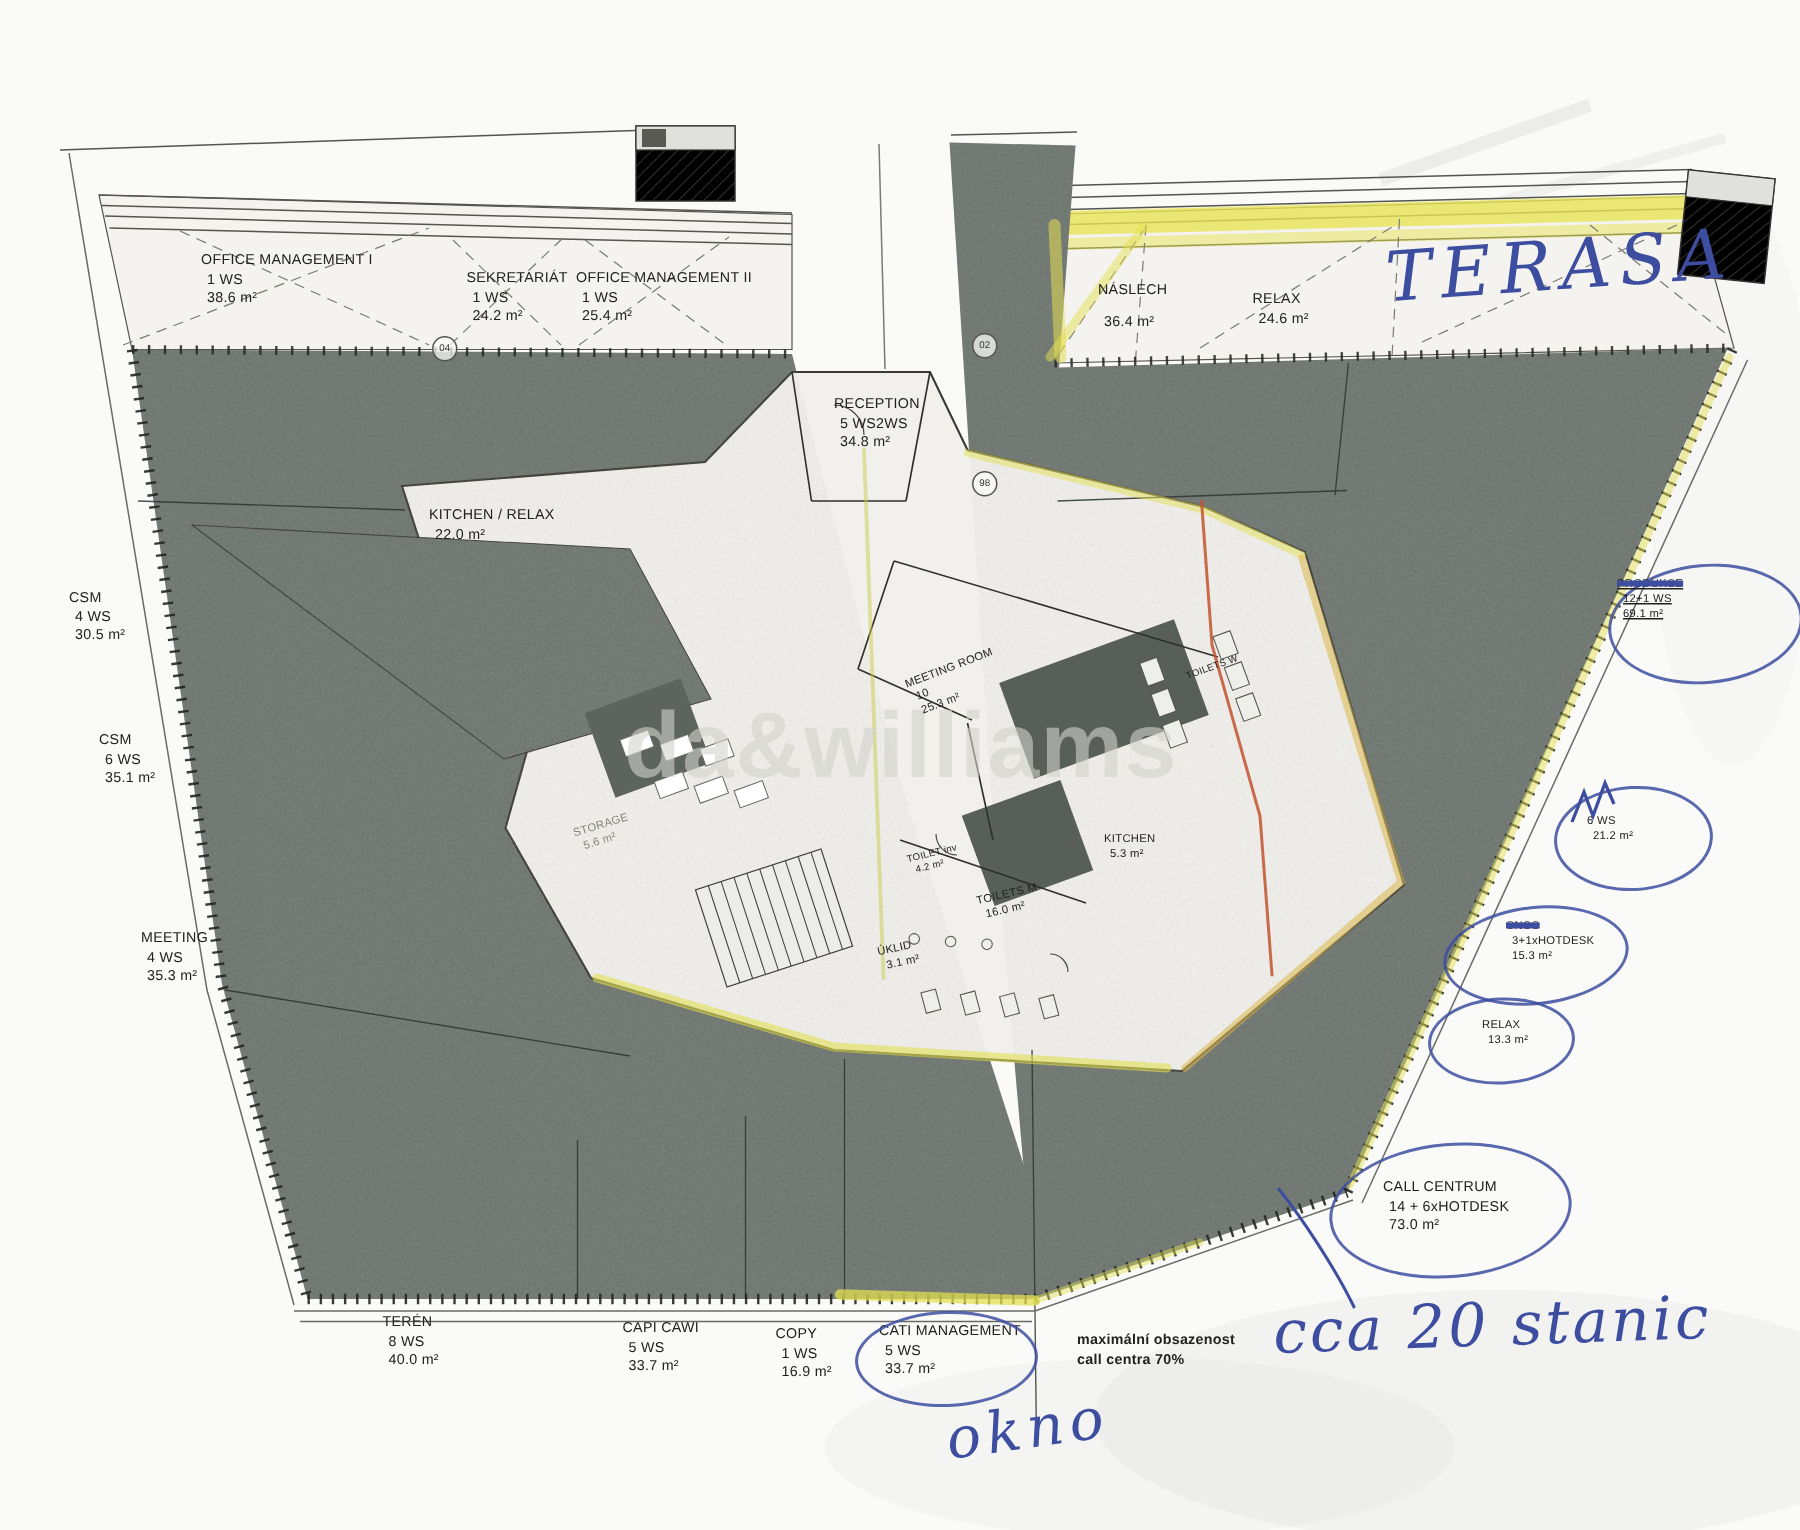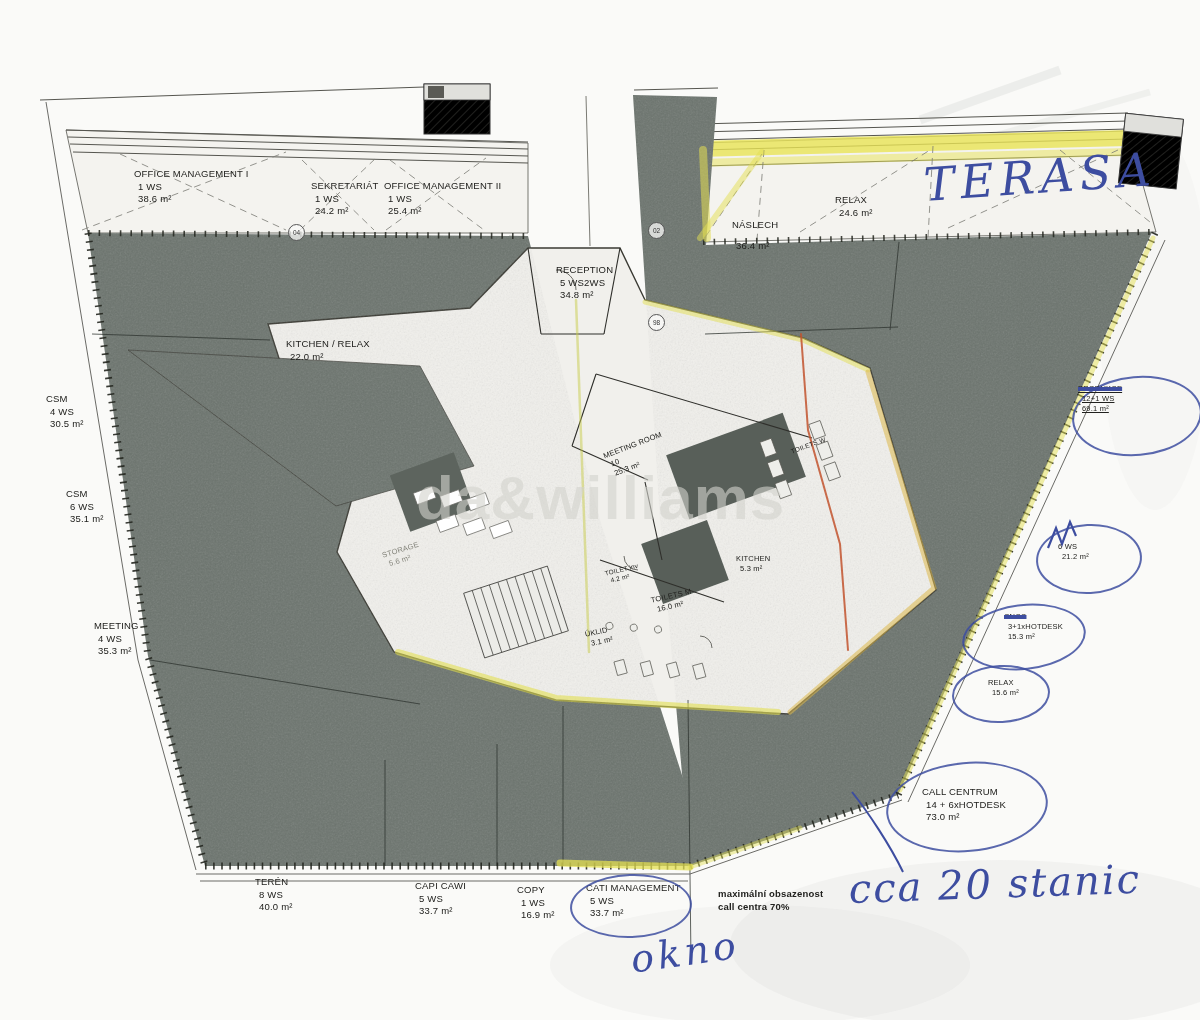--- a/index.html
+++ b/index.html
@@ -232,21 +232,21 @@
   </div>
   <div class="lbl" style="left:556px;top:264px;">
     <div>RECEPTION</div>
     <div class="sub">5 WS2WS</div>
     <div class="sub">34.8 m²</div>
   </div>
   <div class="lbl" style="left:286px;top:338px;">
     <div>KITCHEN / RELAX</div>
     <div class="sub">22.0 m²</div>
   </div>
-  <div class="lbl" style="left:732px;top:188px;margin-top:31px;">
+  <div class="lbl" style="left:732px;top:188px;">
     <div>NÁSLECH</div>
     <div class="sub gap">36.4 m²</div>
   </div>
   <div class="lbl" style="left:835px;top:194px;">
     <div>RELAX</div>
     <div class="sub">24.6 m²</div>
   </div>
   <div class="lbl" style="left:46px;top:393px;">
     <div>CSM</div>
     <div class="sub">4 WS</div>
@@ -331,21 +331,21 @@
   <div class="ring" style="left:962px;top:604px;width:120px;height:62px;transform:rotate(-6deg);"></div>
   <div class="lbl sm" style="left:1004px;top:612px;">
     <div class="scribble">CNCC</div>
     <div class="sub">3+1xHOTDESK</div>
     <div class="sub">15.3 m²</div>
   </div>
 
   <div class="ring" style="left:952px;top:665px;width:94px;height:54px;transform:rotate(-3deg);"></div>
   <div class="lbl sm" style="left:988px;top:678px;">
     <div>RELAX</div>
-    <div class="sub">15.6 m²</div>
+    <div class="sub">13.3 m²</div>
   </div>
 
   <div class="ring" style="left:886px;top:762px;width:158px;height:86px;transform:rotate(-5deg);"></div>
   <div class="lbl" style="left:922px;top:786px;">
     <div>CALL CENTRUM</div>
     <div class="sub">14 + 6xHOTDESK</div>
     <div class="sub">73.0 m²</div>
   </div>
 
   <div class="ring" style="left:570px;top:874px;width:118px;height:60px;transform:rotate(-2deg);"></div>

